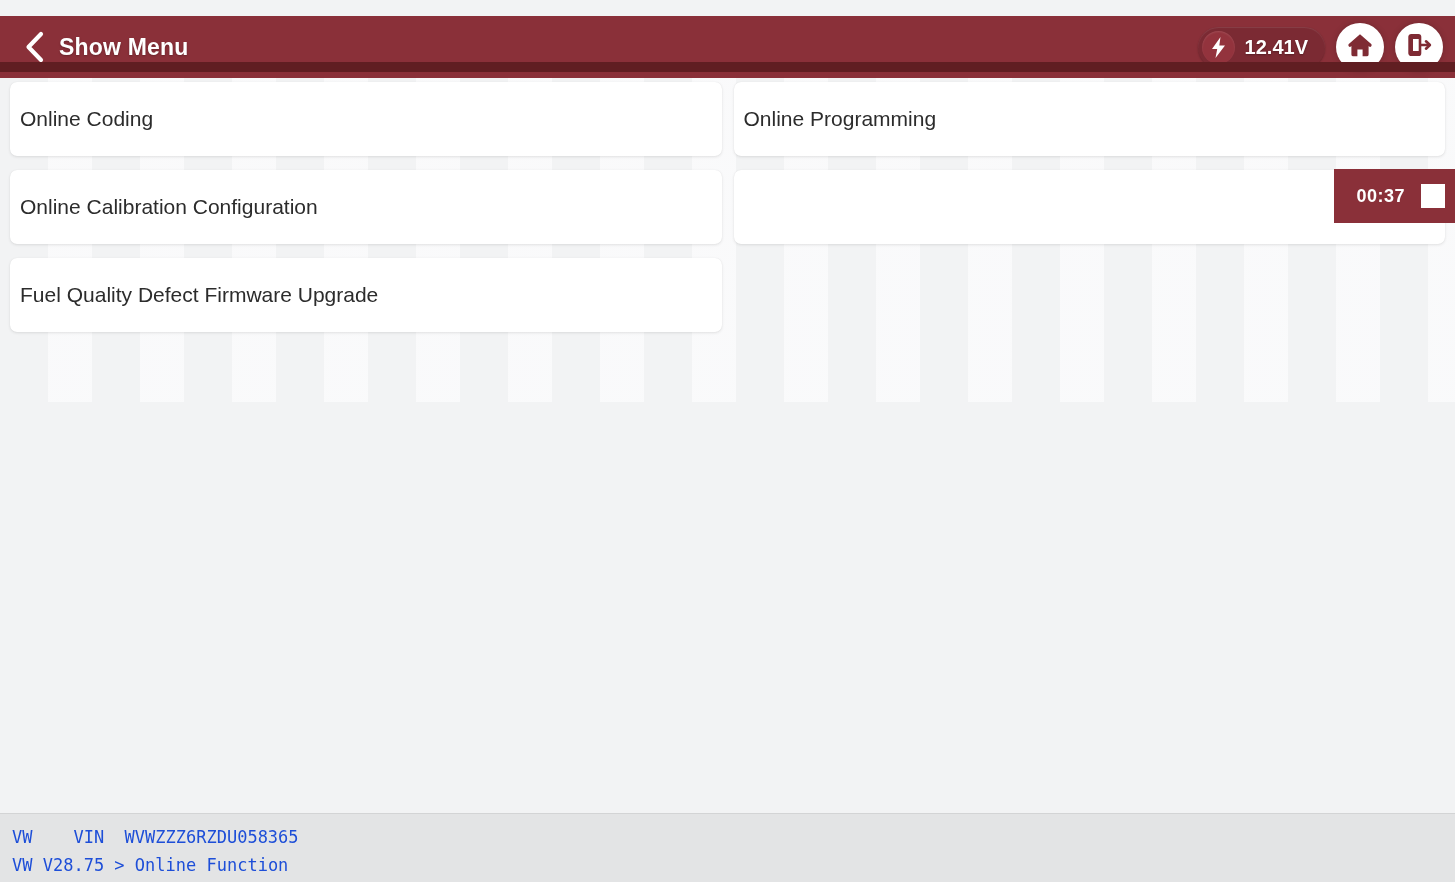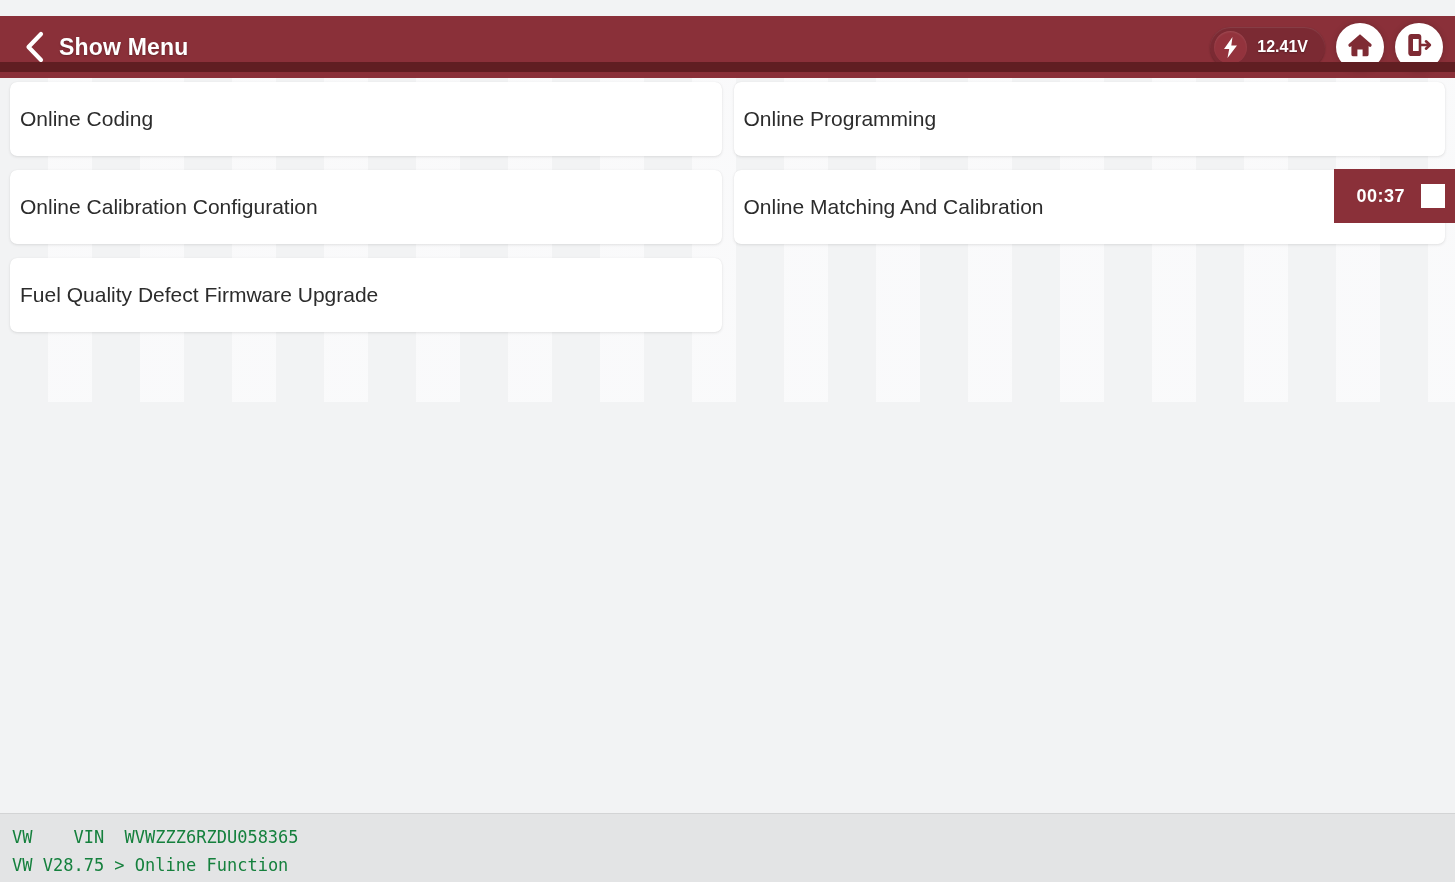--- a/index.html
+++ b/index.html
@@ -87,21 +87,21 @@
     border-radius: 50%;
     background: #93333d;
     display: flex;
     align-items: center;
     justify-content: center;
     flex: 0 0 auto;
     box-shadow: inset 0 1px 2px rgba(255,255,255,.12);
   }
   .volt-text {
     color: #ffffff;
-    font-size: 16px;
+    font-size: 20px;
     font-weight: bold;
     margin-left: 10px;
     white-space: nowrap;
     text-shadow: 0 1px 2px rgba(0,0,0,.3);
   }
 
   .round-btn {
     width: 48px;
     height: 48px;
     border-radius: 50%;
@@ -208,21 +208,21 @@
     top: 813px;
     width: 1455px;
     height: 69px;
     background: #e3e4e5;
     border-top: 1px solid #d3d4d5;
     padding: 10px 0 0 12px;
   }
   .footer-line {
     font-family: "DejaVu Sans Mono", "Liberation Mono", monospace;
     font-size: 17px;
-    color: #15803d;
+    color: #1d4ed8;
     line-height: 1.62;
     white-space: pre;
   }
   .footer-line .bold { font-weight: normal; }
 </style>
 </head>
 <body>
 
 <div id="app">
 
@@ -287,21 +287,20 @@
         <div class="card">
           <span class="card-label">Online Programming</span>
         </div>
       </div>
 
       <div class="row">
         <div class="card">
           <span class="card-label">Online Calibration Configuration</span>
         </div>
         <div class="card">
-          <span class="card-label">Online Matching And Calibration</span>
 
           <div class="timer-badge">
             <span class="timer-text">00:37</span>
             <span class="timer-stop"></span>
           </div>
         </div>
       </div>
 
       <div class="row">
         <div class="card">

